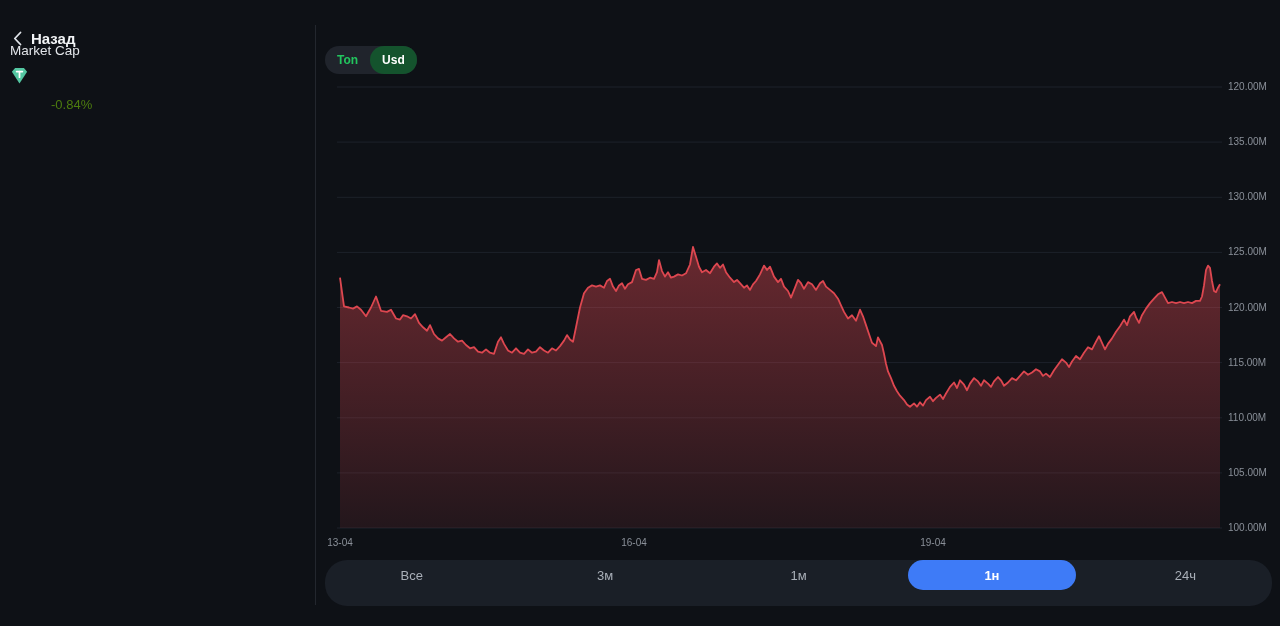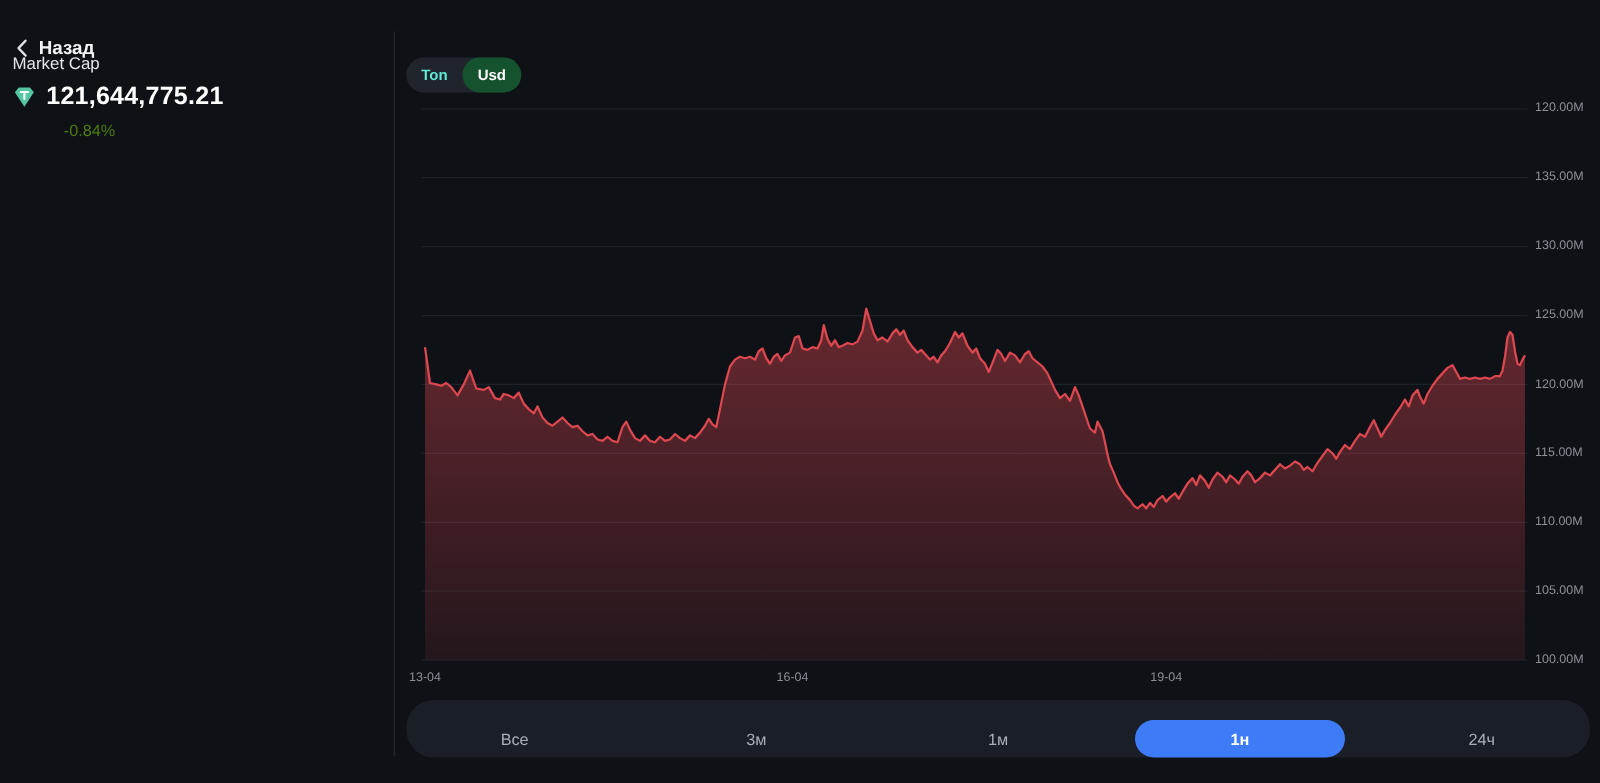--- a/index.html
+++ b/index.html
@@ -15,27 +15,27 @@
     font-size:15px;font-weight:700;color:#f2f4f6;cursor:pointer;margin-top:24px;}
   .chev{width:9px;height:15px;display:block;}
   .panel-title{position:absolute;left:10px;top:43px;font-size:13.5px;color:#e2e5e9;}
   .value-row{position:absolute;left:10px;top:66px;display:flex;align-items:center;gap:8px;}
   .gem{width:19px;height:19px;display:block;}
   .value{font-size:20px;font-weight:800;color:#ffffff;letter-spacing:.2px;}
   .change{position:absolute;left:10px;top:97px;font-size:13px;}
   .divider{position:absolute;left:315px;top:25px;width:1px;height:580px;background:#23272e;}
   .toggle{position:absolute;left:325px;top:46px;height:28px;background:#20242c;border-radius:14px;display:flex;align-items:stretch;}
   .toggle-btn{all:unset;cursor:pointer;padding:0 12px;display:flex;align-items:center;
-    font-size:12px;font-weight:600;color:#5eead4;border-radius:14px;}
+    font-size:12px;font-weight:600;color:#22c55e;border-radius:14px;}
   .toggle-btn.selected{color:#fff;}
   #chart-svg{position:absolute;left:0;top:0;width:1280px;height:626px;}
   .ylab{position:absolute;font-size:10px;line-height:12px;color:#8a9099;white-space:nowrap;}
   .xlab{position:absolute;top:537px;font-size:10px;color:#8a9099;transform:translateX(-50%);white-space:nowrap;}
   .range-bar{position:absolute;left:325px;top:560px;width:947px;height:46px;background:#1a1f27;
-    border-radius:22px;display:flex;align-items:flex-end;padding:0 2px;box-sizing:border-box;gap:24px;}
+    border-radius:22px;display:flex;align-items:flex-start;padding:0 2px;box-sizing:border-box;gap:24px;}
   .range-btn{all:unset;cursor:pointer;flex:1;height:30px;display:flex;align-items:center;justify-content:center;
     font-size:13px;color:#a9afb8;border-radius:16px;margin:0 1px;}
   .range-btn.selected{color:#fff;font-weight:700;}
 </style>
 </head>
 <body>
 
 <div class="app">
 
   <div class="back">
@@ -46,21 +46,20 @@
   </div>
 
   <div>
     <div class="panel-title">Market Cap</div>
     <div class="value-row">
       <svg class="gem" viewBox="0 0 24 24">
         <polygon points="12,22 2.4,7.2 6.4,2.6 17.6,2.6 21.6,7.2" fill="#54c7a2"></polygon>
         <rect x="7.3" y="6.1" width="9.4" height="2.1" rx="1" fill="#ffffff"></rect>
         <rect x="10.9" y="6.1" width="2.2" height="9.2" rx="1.1" fill="#ffffff"></rect>
       </svg>
-      <span class="value">121,644,775.21</span>
     </div>
     <div class="change" style="color: #4d7c0f; margin-left: 41px;">-0.84%</div>
   </div>
 
   <div class="divider"></div>
 
   <div class="toggle">
     <button class="toggle-btn">Ton</button>
     <button class="toggle-btn selected" style="background: #14532d;">Usd</button>
   </div>

